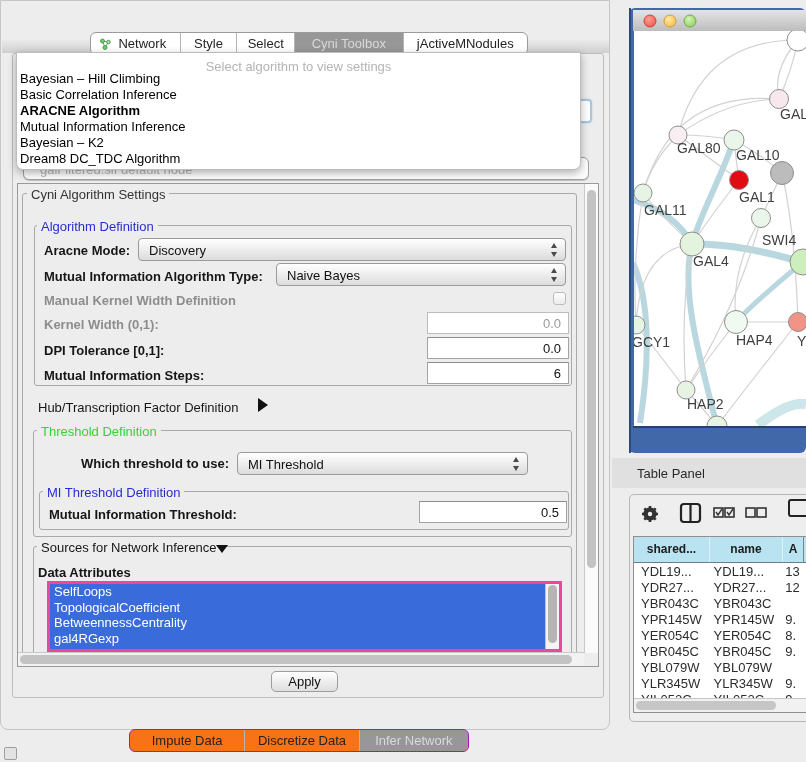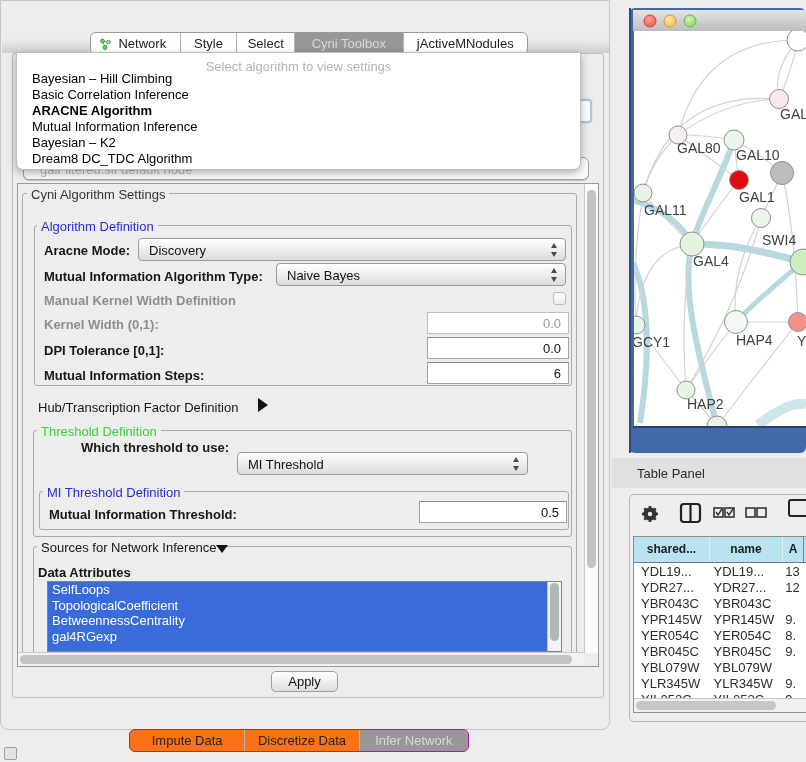--- a/index.html
+++ b/index.html
@@ -26,21 +26,21 @@
     border:1px solid #9b9b9b; border-radius:6px; background:#fff; display:flex; overflow:hidden; }
   .seg { height:100%; font-size:13px; color:#232323; text-align:center; line-height:21px;
     border-left:1px solid #b5b5b5; position:relative; }
   .seg:first-child { border-left:none; }
   .seg.sel { background:#979797; color:#d9d9d9; }
 
   
   #dd { position:absolute; left:15px; top:51px; width:565px; height:118px; background:#fff;
     border:1px solid #bdbdbd; border-radius:0 0 7px 7px; box-shadow:0 3px 8px rgba(0,0,0,0.30); z-index:40; }
   #dd-prompt { position:absolute; left:0; top:6px; width:100%; text-align:center; font-size:13px; color:#b4b4b4; }
-  #dd-items { position:absolute; left:12px; top:18px; width:100%; }
+  #dd-items { position:absolute; left:0; top:18px; width:100%; }
   .dd-item { height:16px; line-height:16px; font-size:13px; color:#000; padding-left:3px; white-space:nowrap; }
   .dd-item.sel { font-weight:bold; }
 
   
   #net-combo { position:absolute; left:22px; top:156px; width:566px; height:23px; border:1px solid #a0a0a0;
     border-radius:6px; background:#fdfdfd; box-shadow:0 1px 0 rgba(0,0,0,0.18); z-index:5; overflow:hidden; }
   #net-combo span { position:absolute; left:16px; top:4px; font-size:13px; color:#b5b5b5; }
   #focus-field { position:absolute; left:559px; top:98px; width:32px; height:24px; border:2px solid #a9c6de;
     border-radius:4px; background:#fff; box-shadow:0 0 2px #b6cfe2; z-index:5; }
 
@@ -72,21 +72,21 @@
   .tfield.dis { color:#9a9a9a; border-color:#bdbdbd; }
 
   #mk-checkbox { position:absolute; left:552px; top:295px; width:13px; height:13px; border:1.5px solid #bcbcbc;
     border-radius:3px; background:linear-gradient(#fff,#ececec); }
 
   .tri-right { position:absolute; width:0; height:0; border-top:7px solid transparent;
     border-bottom:7px solid transparent; border-left:10px solid #111; }
   .tri-down { position:absolute; width:0; height:0; border-left:6px solid transparent;
     border-right:6px solid transparent; border-top:8px solid #111; z-index:3; }
 
-  #attr-list { position:absolute; left:46px; top:584px; width:515px; height:71px; border:1px solid #ec4899;
+  #attr-list { position:absolute; left:46px; top:584px; width:515px; height:71px; border:3px solid #ec4899;
     background:#fff; overflow:hidden; }
   #attr-items { position:absolute; left:0; top:0; right:14px; }
   .attr-item { height:15.7px; background:#396bda; color:#fff; font-size:13px; line-height:15.7px;
     padding-left:4px; white-space:nowrap; }
   #attr-sb { position:absolute; right:0; top:0; width:14px; height:100%; background:#f4f4f4; border-left:1px solid #c2c2c2; }
   #attr-sb-thumb { position:absolute; left:2px; top:1px; width:9px; height:58px; background:#b5b5b5; border-radius:5px; }
 
   #apply-btn { position:absolute; left:270px; top:670px; width:67px; height:21px; border:1px solid #9d9d9d;
     border-radius:5px; background:linear-gradient(#ffffff,#dedede); font-size:13px; color:#111;
     text-align:center; line-height:19px; }
@@ -179,21 +179,21 @@
 
       <div class="lbl b" style="left:26px; top:184px">Mutual Information Steps:</div>
       <div class="tfield" style="left:409px; top:178px; width:142px">6</div>
 
       <div class="lbl" style="left:20px; top:216px">Hub/Transcription Factor Definition</div>
       <div class="tri-right" style="left:240px; top:214px"></div>
 
       <div class="group" style="left:15px; top:246px; width:539px; height:107px"></div>
       <div class="gtitle" style="left:19px; top:240px; color:#3bcf3b">Threshold Definition</div>
 
-      <div class="lbl b" style="left:63px; top:256px">Which threshold to use:</div>
+      <div class="lbl b" style="left:63px; top:272px">Which threshold to use:</div>
       <div class="combo" style="left:219px; top:268px; width:291px">
         <span class="ctext">MI Threshold</span>
         <span class="arrows"></span>
       </div>
 
       <div class="group" style="left:21px; top:307px; width:530px; height:39px"></div>
       <div class="gtitle" style="left:25px; top:301px; color:#2b2bd5">MI Threshold Definition</div>
 
       <div class="lbl b" style="left:31px; top:323px">Mutual Information Threshold:</div>
       <div class="tfield" style="left:401px; top:317px; width:148px">0.5</div>

